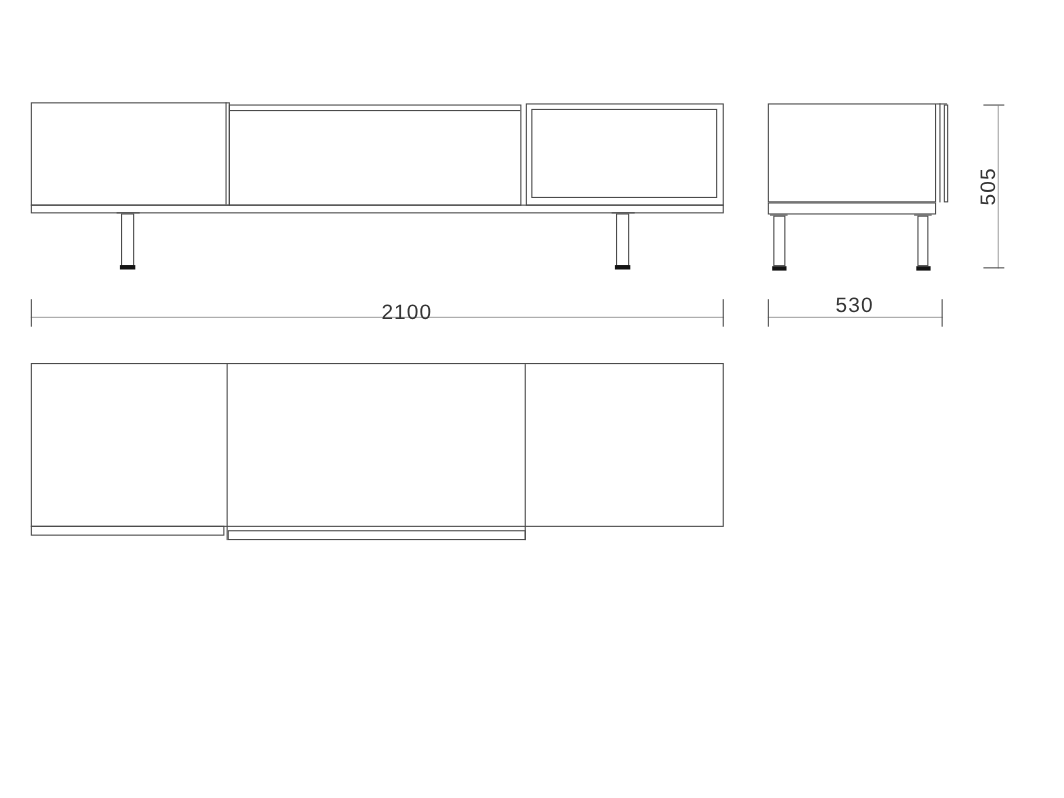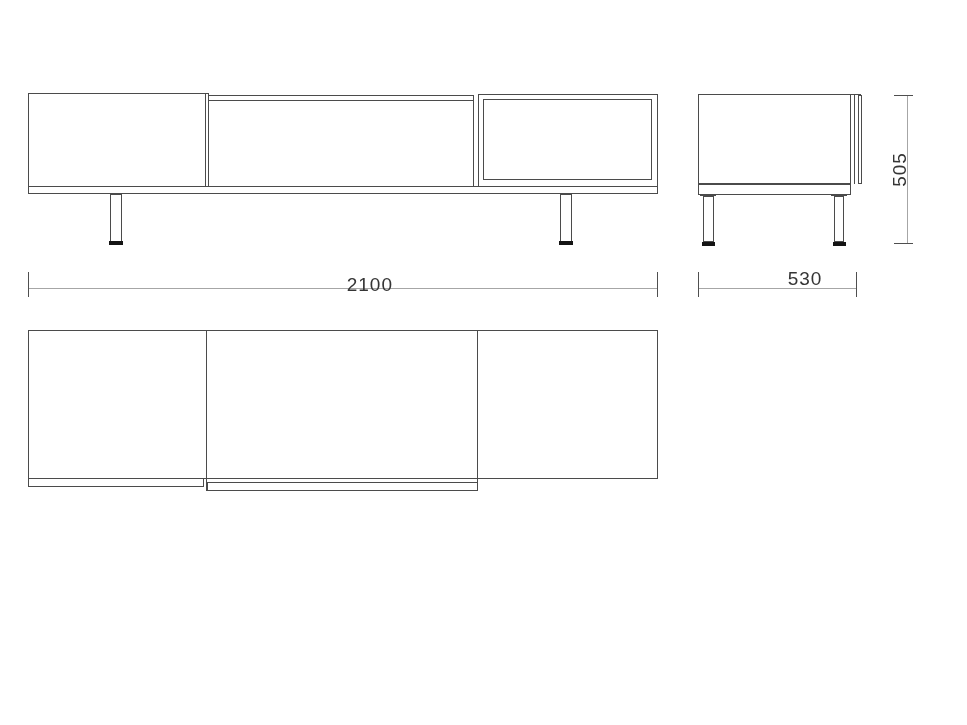--- a/index.html
+++ b/index.html
@@ -79,21 +79,21 @@
     <div class="dim-hline" style="left:28px; top:288px; width:630px;"></div>
     <div class="tick-v" style="left:28px; top:272px; height:25px;"></div>
     <div class="tick-v" style="left:657px; top:272px; height:25px;"></div>
     <div class="dim-label" style="left:293px; top:276px;text-align:right;">2100</div>
   </div>
 
   <div>
     <div class="dim-hline" style="left:698px; top:288px; width:159px;"></div>
     <div class="tick-v" style="left:698px; top:272px; height:25px;"></div>
     <div class="tick-v" style="left:856px; top:272px; height:25px;"></div>
-    <div class="dim-label" style="left:755px; top:270px;">530</div>
+    <div class="dim-label" style="left:727px; top:270px;">530</div>
   </div>
 
   <div>
     <div class="dim-vline" style="left:907px; top:96px; height:148px;"></div>
     <div class="tick-h" style="left:894px; top:95px; width:19px;"></div>
     <div class="tick-h" style="left:894px; top:243px; width:19px;"></div>
     <div class="dim-label rot90" style="left:849px; top:161px;">505</div>
   </div>
 
   <div>

